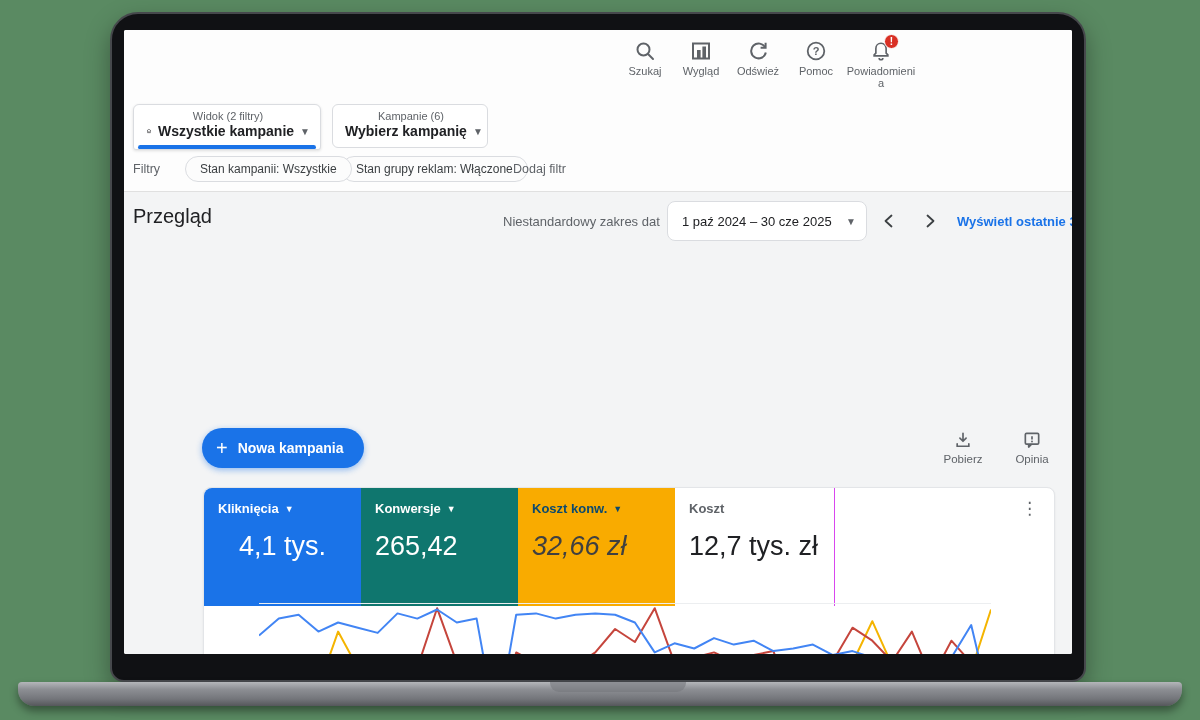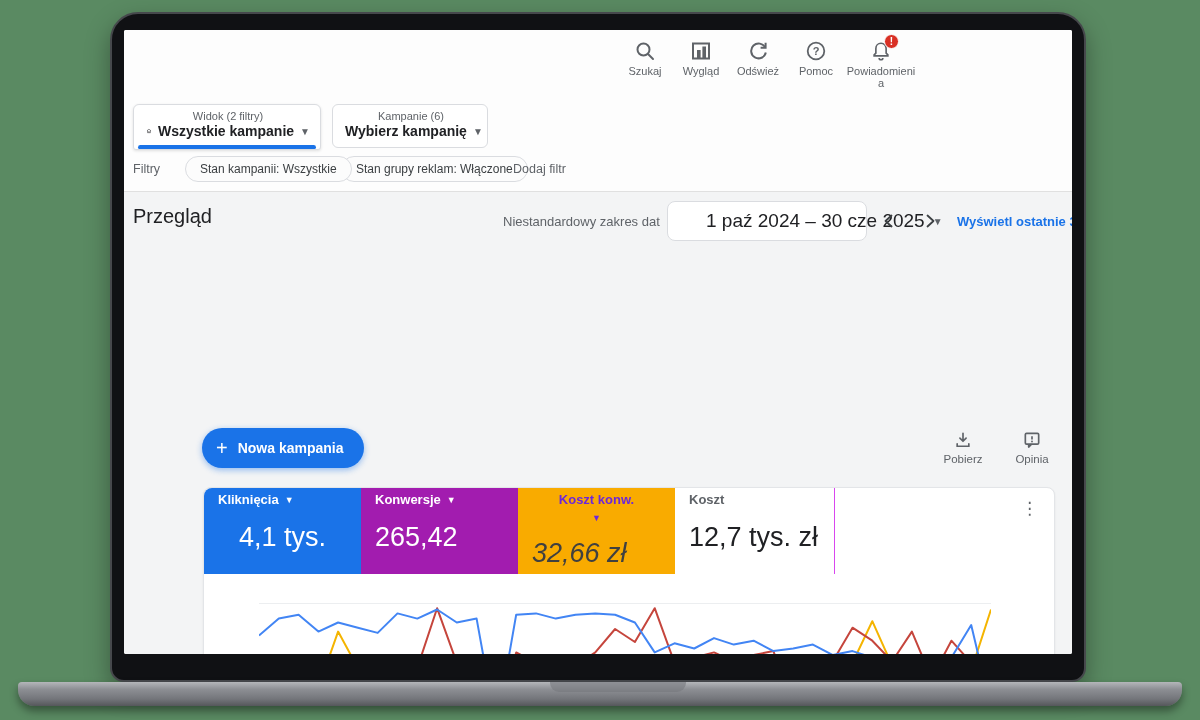--- a/index.html
+++ b/index.html
@@ -76,21 +76,21 @@
   .add-filter { position:absolute; left:389px; top:132px; font-size:12.5px; color:#5f6368; cursor:pointer; white-space:nowrap; }
   
   .content { position:absolute; left:0; top:162px; width:948px; height:462px; background:#f3f4f5; }
   .page-title { position:absolute; left:9px; top:13px; font-size:20px; color:#202124; }
   .dr-label { position:absolute; left:379px; top:22px; font-size:13px; color:#5f6368; white-space:nowrap; }
   .dr-box {
     position:absolute; left:543px; top:9px; width:200px; height:40px;
     background:#fff; border:1px solid #dadce0; border-radius:8px;
     display:flex; align-items:center; padding:0 10px 0 14px; gap:8px; cursor:pointer;
   }
-  .dr-value { font-size:19px; color:#202124; white-space:nowrap;margin-left:24px; }
+  .dr-value { font-size:13px; color:#202124; white-space:nowrap; }
   .chev { position:absolute; top:16px; width:26px; height:26px; display:flex; align-items:center; justify-content:center; cursor:pointer; }
   .chev-l { left:752px; } .chev-r { left:793px; }
   .dr-link { position:absolute; left:833px; top:22px; font-size:13px; font-weight:bold; color:#1a73e8; white-space:nowrap; cursor:pointer; }
   
   .new-campaign {
     position:absolute; left:78px; top:236px; height:40px; padding:0 20px 0 14px;
     background:#1a73e8; border:none; border-radius:20px; color:#fff;
     font-size:14px; font-weight:bold; font-family:inherit;
     display:inline-flex; align-items:center; gap:10px; cursor:pointer;
     box-shadow:0 2px 6px rgba(26,115,232,.45);
@@ -99,21 +99,21 @@
   .action { position:absolute; top:238px; width:62px; display:flex; flex-direction:column; align-items:center; gap:3px; cursor:pointer; }
   .action-download { left:808px; } .action-feedback { left:877px; }
   .action .tb-label { font-size:11.5px; }
   
   .card {
     position:absolute; left:79px; top:295px; width:852px; height:276px;
     background:#fff; border:1px solid #e3e5e8; border-radius:8px;
     box-shadow:0 1px 2px rgba(0,0,0,.08);
   }
   .tiles { position:absolute; left:0; top:0; height:99px; display:flex; }
-  .tile { width:157px; height:86px; padding:4px 14px; cursor:pointer; }
+  .tile { width:157px; height:118px; padding:13px 14px; cursor:pointer; }
   .tile:first-child { border-radius:8px 0 0 0; }
   .tile4 { width:160px; border-right:1px solid #d946ef; cursor:default; }
   .tile-label { font-size:13px; font-weight:bold; display:flex; align-items:center; gap:6px; white-space:nowrap; }
   .tile-label .caret { font-size:9px; }
   .tile-value { font-size:27px; margin-top:15px; white-space:nowrap; }
   .kebab { position:absolute; right:16px; top:12px; font-size:17px; color:#5f6368; cursor:pointer; letter-spacing:0; line-height:18px; }
   
   .chart { position:absolute; left:55px; top:115px; width:732px; height:130px; }
   .gridline { position:absolute; left:0; width:732px; height:1px; background:#eceef0; }
   .g-top { top:0; }
@@ -247,29 +247,29 @@
 
     <div class="card">
       <div class="tiles">
         <div class="tile" style="background: rgb(26, 115, 232);">
           <div class="tile-label" style="color: rgb(255, 255, 255);">
               <span>Kliknięcia</span>
               <span class="caret">▼</span>
             </div>
           <div class="tile-value" style="color: rgb(255, 255, 255); text-align: center;">4,1 tys.</div>
         </div>
-        <div class="tile" style="background: #a21caf;">
+        <div class="tile" style="background: #0f766e;">
           <div class="tile-label" style="color: rgb(255, 255, 255);">
               <span>Konwersje</span>
               <span class="caret">▼</span>
             </div>
           <div class="tile-value" style="color: rgb(255, 255, 255);">265,42</div>
         </div>
         <div class="tile" style="background: rgb(249, 171, 0);">
-          <div class="tile-label" style="color: #6d28d9; flex-direction: column;">
+          <div class="tile-label" style="color: #0c4a6e;">
               <span>Koszt konw.</span>
               <span class="caret">▼</span>
             </div>
           <div class="tile-value" style="color: #404040; font-style: italic;">32,66 zł</div>
         </div>
         <div class="tile tile4" style="background: rgb(255, 255, 255);">
           <div class="tile-label" style="color: rgb(95, 99, 104);">
               <span>Koszt</span>
             </div>
           <div class="tile-value" style="color: rgb(32, 33, 36);">12,7 tys. zł</div>

